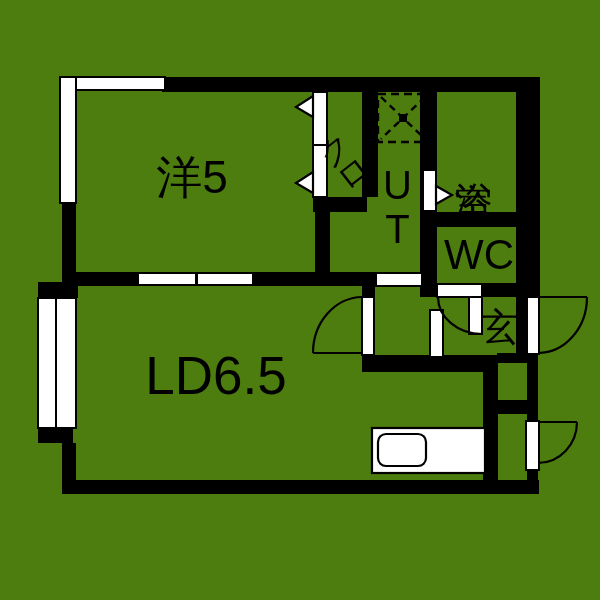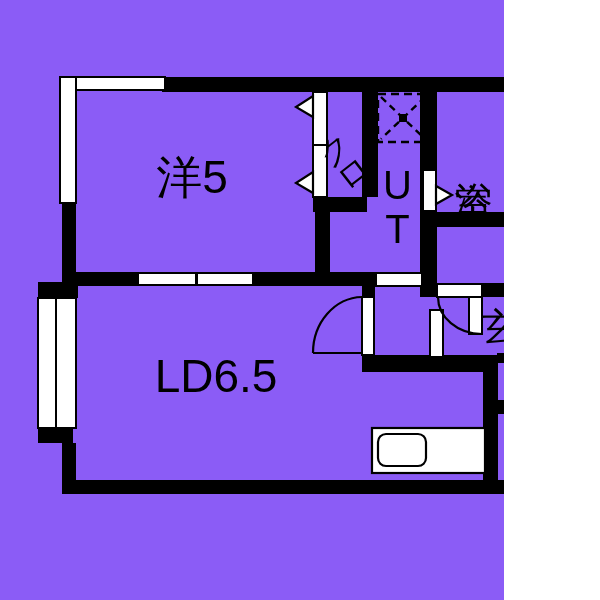--- a/index.html
+++ b/index.html
@@ -1,27 +1,27 @@
 <!DOCTYPE html>
 <html><head>
 <meta charset="utf-8">
 <style>
   html,body{margin:0;padding:0;background:#ffffff;}
   #stage{
-    position:relative;width:504px;height:600px;background:#8b5cf6;overflow:hidden;
+    position:relative;width:600px;height:600px;background:#4d7c0f;overflow:hidden;
     font-family:"Liberation Sans","DejaVu Sans",sans-serif;color:#000;
   }
   #plan-svg{position:absolute;left:0;top:0;}
   .room-label{
     position:absolute;transform:translate(-50%,-50%);
     color:#000;white-space:nowrap;line-height:1.02;letter-spacing:0px;
   }
   .v-text{writing-mode:vertical-rl;text-orientation:upright;}
   .lbl-western{left:192px;top:177px;font-size:46px;}
-  .lbl-living{left:216px;top:376px;font-size:46px;text-align:right;}
+  .lbl-living{left:216px;top:376px;font-size:53px;text-align:right;}
   .lbl-kitchen{left:422px;top:398px;font-size:37px;}
   .lbl-utility{left:397px;top:207px;font-size:40px;}
   .lbl-bath{left:473px;top:152px;font-size:38px;}
   .lbl-wc{left:479px;top:255px;font-size:42px;}
   .lbl-entrance{left:500px;top:327px;font-size:38px;}
   .lbl-closet{left:335px;top:149px;font-size:32px;transform:translate(-50%,-50%) rotate(-38deg);}
 </style>
 </head>
 <body>
 
@@ -105,15 +105,16 @@
       <rect x="372" y="428" width="113" height="45"></rect>
       <rect x="378" y="434" width="48" height="32" rx="8" ry="8"></rect>
     </g>
   </svg>
 
   <div class="room-label lbl-western">洋5</div>
   <div class="room-label lbl-living">LD6.5</div>
   <div class="room-label lbl-closet v-text">クロ</div>
   <div class="room-label lbl-utility v-text">UT</div>
   <div class="room-label lbl-bath v-text">浴室</div>
+  <div class="room-label lbl-wc">WC</div>
   <div class="room-label lbl-entrance">玄</div>
 
 </div>
 
 </body></html>

